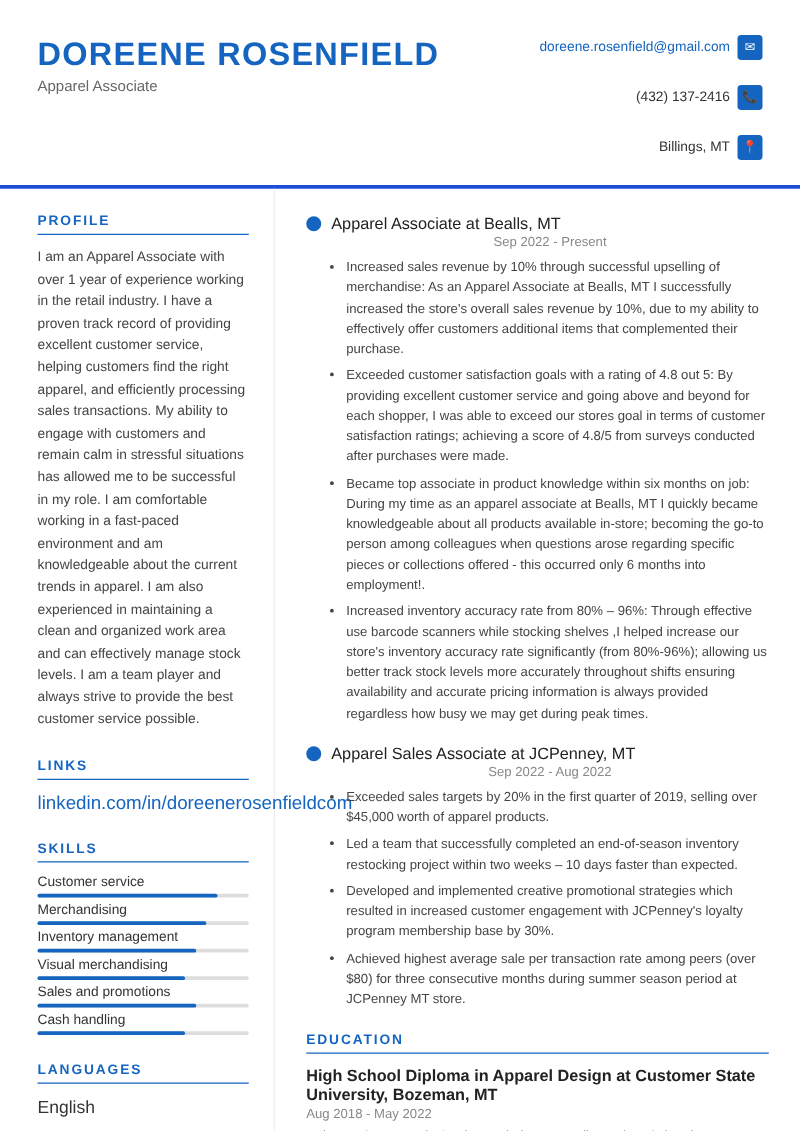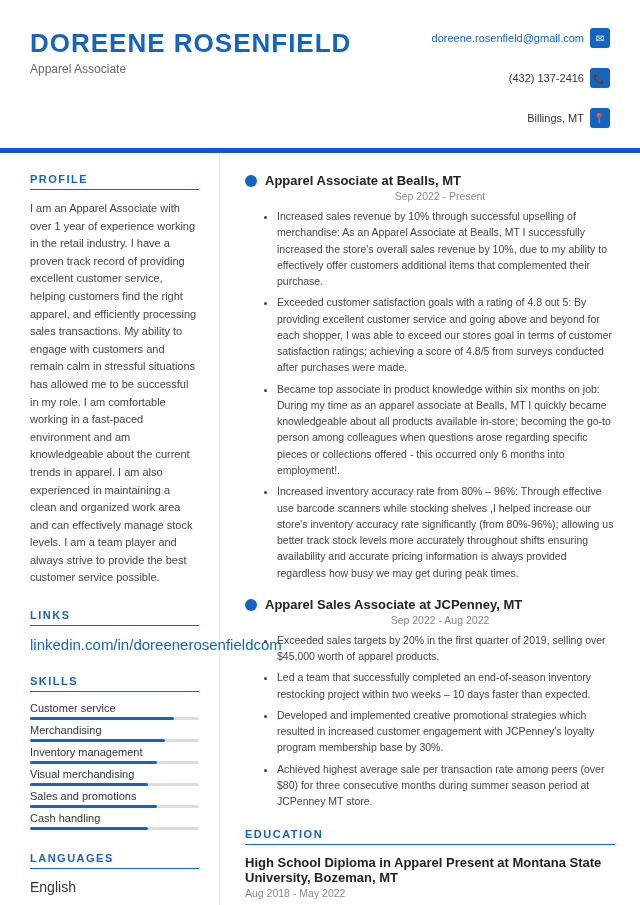--- a/index.html
+++ b/index.html
@@ -9,21 +9,21 @@
       color: #333;
       background: #fff;
       width: 640px;
       min-height: 905px;
     }
     .header {
       display: flex;
       justify-content: space-between;
       align-items: flex-start;
       padding: 28px 30px 20px 30px;
-      border-bottom: 5px solid #1d4ed8;
+      border-bottom: 3px solid #1d4ed8;
     }
     .header-left h1 {
       font-size: 26px;
       font-weight: 900;
       color: #1565c0;
       letter-spacing: 1px;
       text-transform: uppercase;
     }
     .header-left .subtitle {
       font-size: 12px;
@@ -126,21 +126,21 @@
     .job-dot {
       width: 12px;
       height: 12px;
       border-radius: 50%;
       background: #1565c0;
       margin-top: 2px;
       flex-shrink: 0;
     }
     .job-title {
       font-size: 13px;
-      font-weight: 700;
+      font-weight: 400;
       color: #222;
     }
     .job-date {
       font-size: 10.5px;
       color: #888;
       margin-left: 20px;
       margin-bottom: 6px;
       text-align: center;
     }
     .job-bullets {
@@ -291,19 +291,19 @@
               <li>Led a team that successfully completed an end-of-season inventory restocking project within two weeks – 10 days faster than expected.</li>
               <li>Developed and implemented creative promotional strategies which resulted in increased customer engagement with JCPenney's loyalty program membership base by 30%.</li>
               <li>Achieved highest average sale per transaction rate among peers (over $80) for three consecutive months during summer season period at JCPenney MT store.</li>
             </ul>
     </div>
         </div>
     </div>
 
     <div class="right-section">
       <div class="section-title">EDUCATION</div>
-      <div class="edu-title">High School Diploma in Apparel Present at Montana State University, Bozeman, MT</div>
+      <div class="edu-title">High School Diploma in Apparel Design at Customer State University, Bozeman, MT</div>
       <div class="edu-date">Aug 2018 - May 2022</div>
       <div class="edu-text">Relevant Coursework: Sewing Techniques, Textile Design, Color Theory, Pattern Making, Fashion Illustration, Garment Construction.</div>
     </div>
 
   </div>
 </div>
 
 </body></html>

